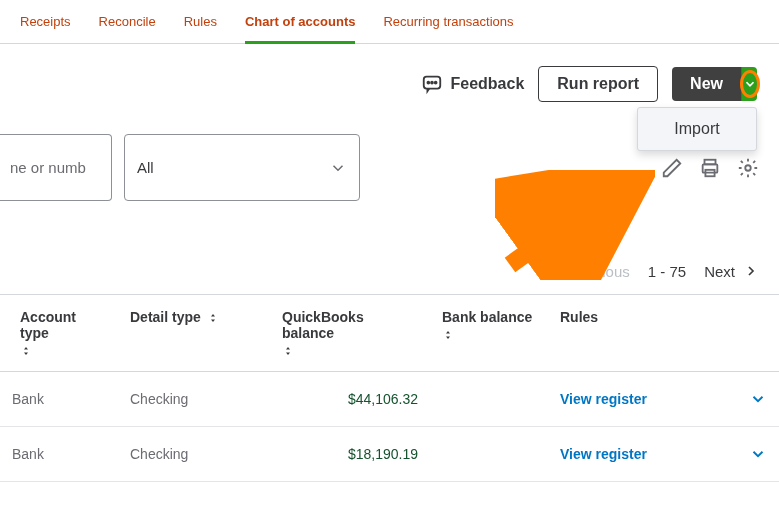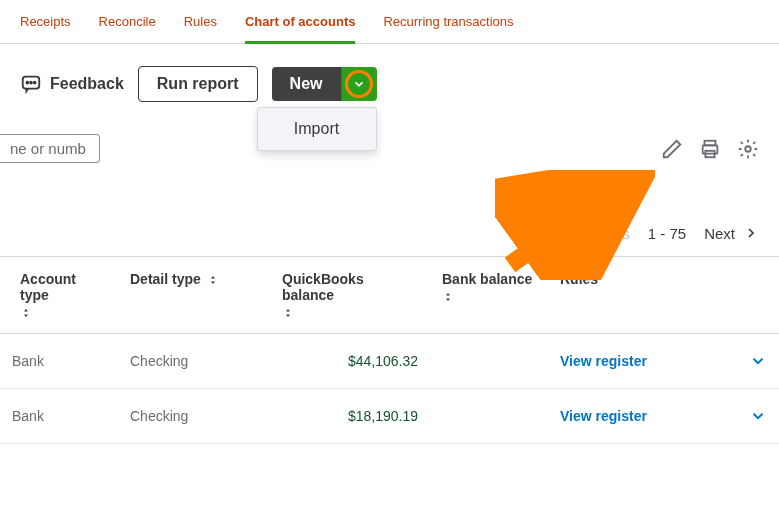--- a/index.html
+++ b/index.html
@@ -3,34 +3,34 @@
 <meta charset="utf-8">
 <style>
 * { box-sizing: border-box; margin: 0; padding: 0; }
 body { font-family: -apple-system, BlinkMacSystemFont, "Segoe UI", Helvetica, Arial, sans-serif; color: #393a3d; background: #fff; width: 779px; height: 521px; overflow: hidden; position: relative; }
 
 .tabs { display: flex; gap: 28px; padding: 14px 20px 0 20px; border-bottom: 1px solid #d4d7dc; }
 .tab { font-size: 13px; color: #c2410c; padding-bottom: 14px; cursor: pointer; position: relative; }
 .tab.active { font-weight: 700; }
 .tab.active::after { content: ""; position: absolute; left: 0; right: 0; bottom: -1px; height: 3px; background: #2ca01c; }
 
-.toolbar-row1 { display: flex; align-items: center; gap: 14px; padding: 22px 8px 0 20px; }
+.toolbar-row1 { display: flex; justify-content: flex-end; align-items: center; gap: 14px; padding: 22px 22px 0 20px; }
 .feedback { display: flex; align-items: center; gap: 8px; font-size: 16px; font-weight: 600; cursor: pointer; }
 .btn { font-size: 16px; font-weight: 600; padding: 8px 18px; border-radius: 4px; cursor: pointer; }
 .btn-outline { background: #fff; border: 1.5px solid #393a3d; color: #393a3d; }
 .btn-split { display: flex; }
 .btn-green { background: #404040; color: #fff; border: none; border-radius: 4px 0 0 4px; }
-.btn-caret { background: #2ca01c; border: none; width: 36px; display: flex; align-items: center; justify-content: center; border-radius: 0 4px 4px 0; border-left: 1px solid rgba(0,0,0,0.15); position: relative; cursor: pointer; }
+.btn-caret { background: #2ca01c; border: none; width: 16px; display: flex; align-items: center; justify-content: center; border-radius: 0 4px 4px 0; border-left: 1px solid rgba(0,0,0,0.15); position: relative; cursor: pointer; }
 .caret-ring { width: 28px; height: 28px; border: 3px solid #ff8000; border-radius: 50%; display: flex; align-items: center; justify-content: center; }
 .dropdown { position: absolute; top: 40px; right: 0; background: #f4f5f8; border: 1px solid #d4d7dc; border-radius: 3px; box-shadow: 0 4px 8px rgba(0,0,0,0.15); min-width: 120px; z-index: 10; }
 .dropdown-item { padding: 12px 14px; font-size: 16px; color: #393a3d; cursor: pointer; }
 
 .filter-row { display: flex; align-items: center; justify-content: space-between; padding: 32px 20px 0 0; }
 .filters-left { display: flex; gap: 12px; }
-.input-truncated { border: 1px solid #8d9096; border-radius: 4px; padding: 5px 10px; font-size: 15px; color: #6b6c72; width: 100px; border-left: none; border-radius: 0 4px 4px 0; }
+.input-truncated { border: 1px solid #8d9096; border-radius: 4px; padding: 24px 10px; font-size: 15px; color: #6b6c72; width: 112px; border-left: none; border-radius: 0 4px 4px 0; }
 .select { border: 1px solid #8d9096; border-radius: 4px; padding: 8px 12px; font-size: 15px; color: #393a3d; width: 236px; display: flex; justify-content: space-between; align-items: center; cursor: pointer; background: #fff; }
 .icon-row { display: flex; gap: 16px; align-items: center; }
 
 .pager { display: flex; justify-content: flex-end; align-items: center; gap: 18px; padding: 62px 20px 0 0; font-size: 15px; color: #393a3d; }
 .pager .disabled { color: #babec5; }
 .pager-link { display: flex; align-items: flex-start; gap: 8px; cursor: pointer; }
 
 .table { width: 100%; border-collapse: collapse; margin-top: 14px; }
 .table th { text-align: left; font-size: 14px; font-weight: 700; padding: 14px 12px; border-top: 1px solid #d4d7dc; border-bottom: 1px solid #d4d7dc; vertical-align: top; }
 .table td { font-size: 14px; padding: 18px 12px; border-bottom: 1px solid #e3e5e8; color: #6b6c72; }
@@ -75,20 +75,26 @@
       <div class="dropdown">
         <div class="dropdown-item">Import</div>
       </div>
     </button>
   </div>
 </div>
 
 <div class="filter-row">
   <div class="filters-left">
     <div class="input-truncated">ne or numb</div>
+    <div class="select">
+      <span>All</span>
+      <svg width="18" height="18" viewBox="0 0 24 24" fill="none" stroke="#6b6c72" stroke-width="2">
+          <polyline points="6 9 12 15 18 9"></polyline>
+        </svg>
+    </div>
   </div>
   <div class="icon-row">
     <svg width="22" height="22" viewBox="0 0 24 24" fill="none" stroke="#6b6c72" stroke-width="2">
         <path d="M17 3l4 4L7 21H3v-4L17 3z"></path>
       </svg>
     <svg width="22" height="22" viewBox="0 0 24 24" fill="none" stroke="#6b6c72" stroke-width="2">
         <rect x="6" y="3" width="12" height="5"></rect>
         <rect x="4" y="8" width="16" height="9" rx="1"></rect>
         <rect x="7" y="14" width="10" height="7"></rect>
       </svg>

